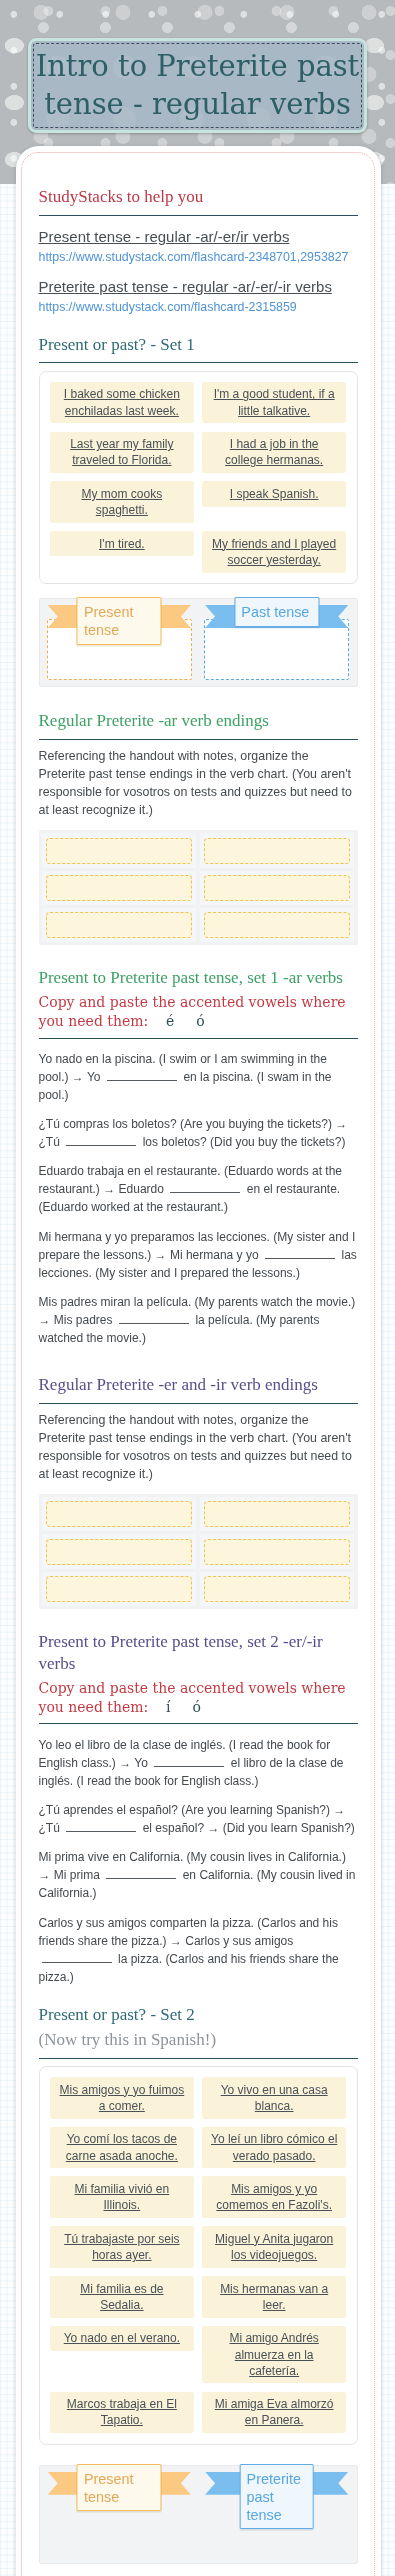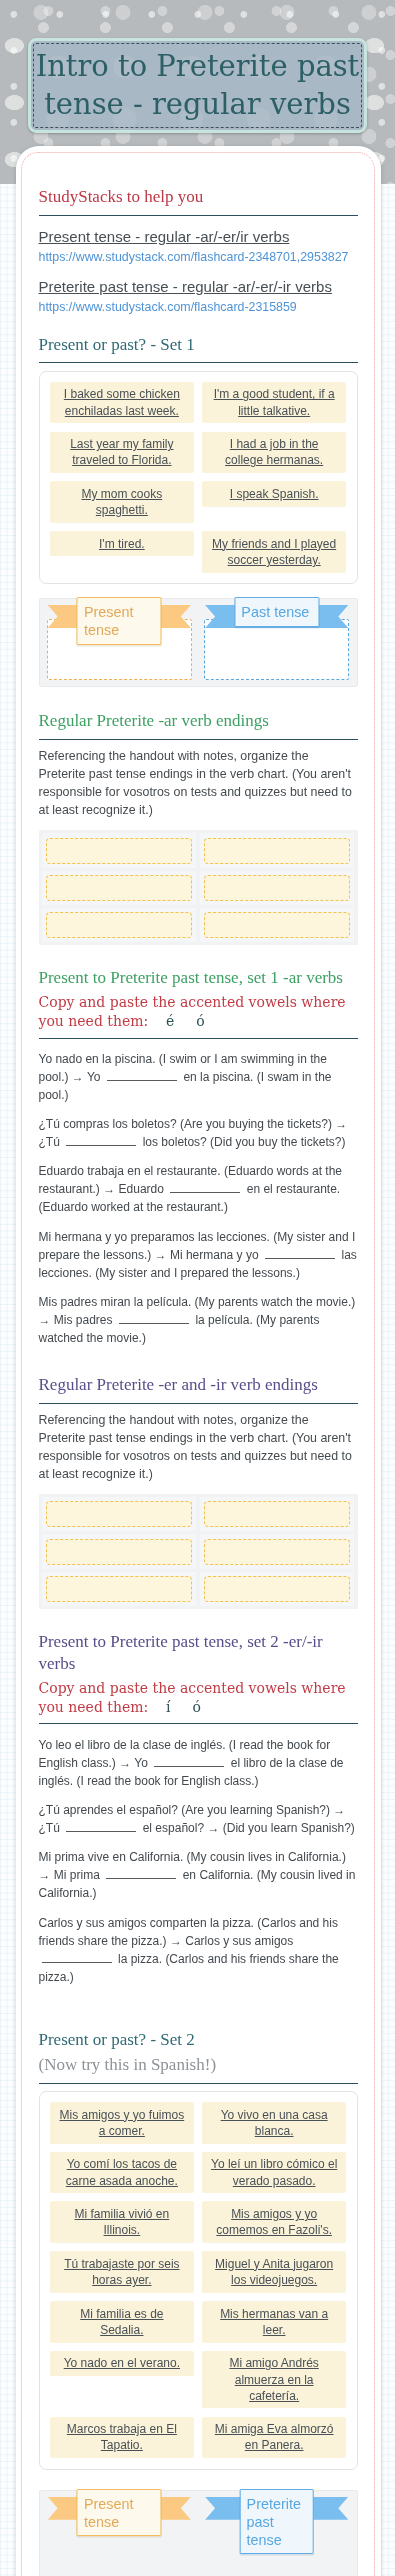--- a/index.html
+++ b/index.html
@@ -119,21 +119,21 @@
   .red-sub{
     font-family:"DejaVu Serif", serif; font-size:14px; color:#c23b45; line-height:1.35; margin-top:4.1px;
   }
   .vowels{ color:#2e5156; margin-left:13.4px; word-spacing:17.5px; }
   .fillin{ margin-top:11.3px; font-size:12px; color:#43494e; line-height:1.5; }
   .blank{
     display:inline-block; width:70px; height:1em;
     border-bottom:1px solid #555a5e; margin:0 3.1px; vertical-align:baseline;
   }
 
-  .sec-set2{ margin-top:43px; }
+  .sec-set2{ margin-top:18px; }
   .sub-gray{ margin-top:3.1px; }
 </style>
 </head>
 <body>
 
 <div class="paisley"></div>
 
 <div class="title-card">
   <div class="title-dash">
     <h1 class="page-title">Intro to Preterite past tense - regular verbs</h1>

